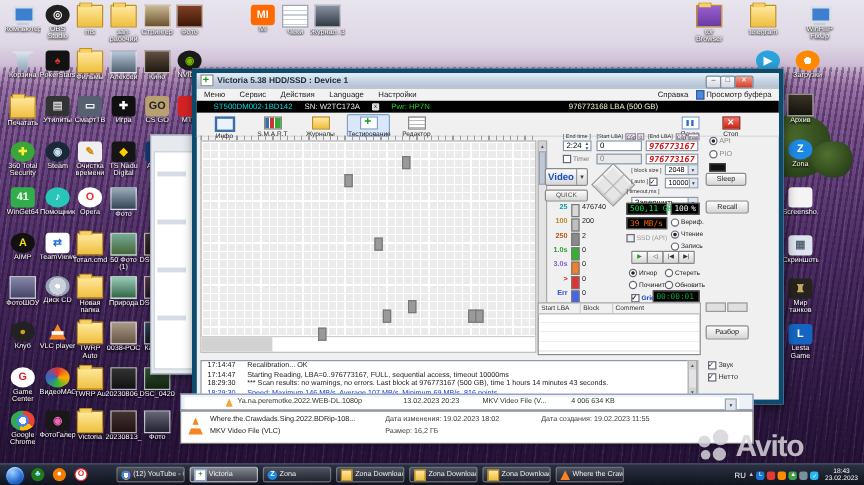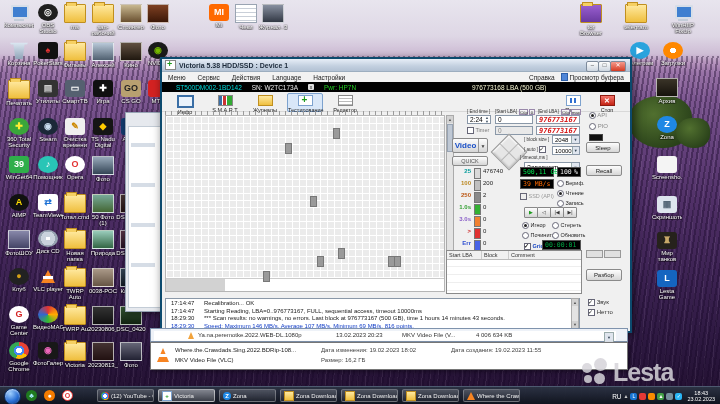--- a/index.html
+++ b/index.html
@@ -36,21 +36,21 @@
        border:2px solid #d7dee8;border-radius:1px;}
   .k-pc::after{content:"";position:absolute;left:5px;bottom:0;width:10px;height:2px;background:#c3ccd8;}
   .k-trash{background:linear-gradient(180deg,#dfeaf4,#90a4b8);
        clip-path:polygon(10% 15%,90% 15%,95% 5%,5% 5%,10% 15%,78% 15%,68% 100%,32% 100%,22% 15%);}
   .k-vlc{background:none;}
   .k-vlc::before{content:"";position:absolute;left:3px;bottom:2px;width:0;height:0;
        border-left:7px solid transparent;border-right:7px solid transparent;border-bottom:13px solid #f78422;}
   .k-vlc::after{content:"";position:absolute;left:5px;bottom:6px;width:10px;height:3px;background:#fff;}
 
   
-  .win{position:absolute;background:#f0f0f0;border:2px solid #0c4a6e;box-shadow:2px 3px 9px rgba(0,0,0,.55);}
+  .win{position:absolute;background:#f0f0f0;border:4px solid #0c4a6e;box-shadow:2px 3px 9px rgba(0,0,0,.55);padding-left:17px;}
 
   
   #vwin{left:160px;top:57px;width:468px;height:272px;z-index:10;font-size:7px;}
   #vtitle{left:0;top:0;width:100%;height:13px;background:linear-gradient(180deg,#e7eef7,#c2cfdf 60%,#b3c2d4);
      border-bottom:1px solid #9daebf;display:flex;align-items:center;padding-left:3px;box-sizing:border-box;}
   #vtitle .ticon{width:9px;height:8px;background:#fff;border:1px solid #888;margin-right:3px;position:relative;}
   #vtitle .ticon::before{content:"+";position:absolute;left:1px;top:-2px;color:#1d9b1d;font-weight:bold;font-size:9px;}
   #vtitle .ttext{font-size:7px;color:#1c2a3a;font-weight:bold;white-space:nowrap;}
   .wbtn{position:absolute;top:2px;height:9px;border:1px solid #7e8b9b;border-radius:2px;
      background:linear-gradient(180deg,#fdfdfd,#cdd6e0);font-size:6px;line-height:7px;text-align:center;color:#333;}
@@ -309,21 +309,21 @@
       </div>
       <div class="dicon" style="left: 88px; top: 118px;">
         <div class="dic k-app" style="background: rgb(21, 21, 21); color: rgb(255, 204, 0);">◆</div>
         <div class="dlabel">TS Nadu Digital</div>
       </div>
       <div class="dicon" style="left: 116px; top: 118px;">
         <div class="dic k-app" style="background: rgb(18, 58, 110); color: rgb(255, 255, 255);">A</div>
         <div class="dlabel">Амиго</div>
       </div>
       <div class="dicon" style="left: 4px; top: 156px;">
-        <div class="dic k-app" style="background: rgb(47, 174, 74); color: rgb(255, 255, 255);">39</div>
+        <div class="dic k-app" style="background: rgb(47, 174, 74); color: rgb(255, 255, 255);">41</div>
         <div class="dlabel">WinGet64</div>
       </div>
       <div class="dicon" style="left: 33px; top: 156px;">
         <div class="dic k-app round" style="background: rgb(41, 197, 182); color: rgb(255, 255, 255);">♪</div>
         <div class="dlabel">Помощник</div>
       </div>
       <div class="dicon" style="left: 60px; top: 156px;">
         <div class="dic k-app round" style="background: rgb(255, 255, 255); color: rgb(226, 51, 51);">O</div>
         <div class="dlabel">Opera</div>
       </div>
@@ -782,21 +782,21 @@
     </div>
   </div>
 
   <div id="avito" class="abs">
     <div class="dots">
       <i style="left:0;top:5px;width:10px;height:10px"></i>
       <i style="left:12px;top:0;width:13px;height:13px"></i>
       <i style="left:2px;top:17px;width:8px;height:8px"></i>
       <i style="left:12px;top:15px;width:11px;height:11px"></i>
     </div>
-    <div class="word">Lesta</div>
+    <div class="word">Avito</div>
   </div>
 
   <div id="taskbar" class="abs">
     <div id="orb"></div>
     <div class="qicon" style="left:26px;background:#1f7a1f;color:#aef">♣</div>
     <div class="qicon" style="left:44px;background:#f57c00;color:#fff">●</div>
     <div class="qicon" style="left:62px;background:#fff;color:#e23333;border:1px solid #e23333;box-sizing:border-box">O</div>
     <div id="taskbuttons">
         <div class="taskbtn" style="left: 97px;">
           <span class="tbic chrome"></span>

